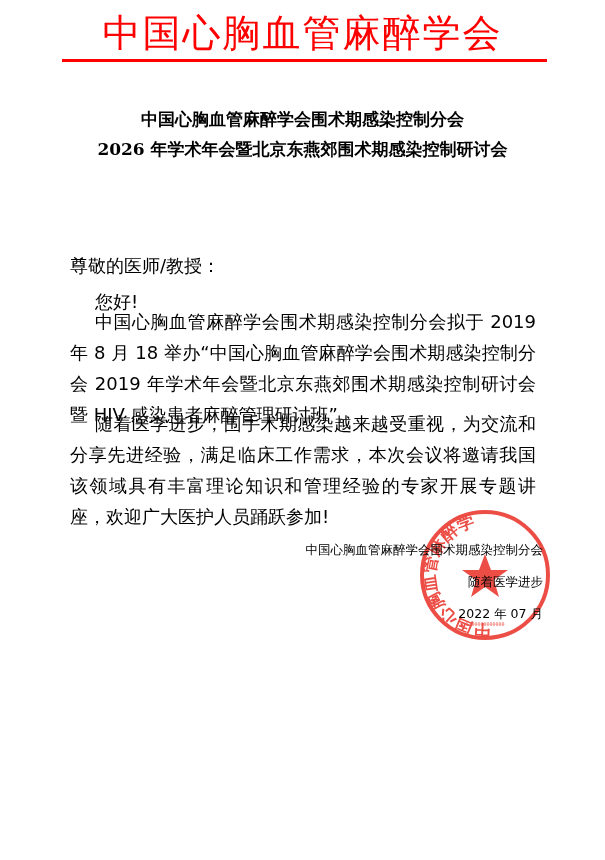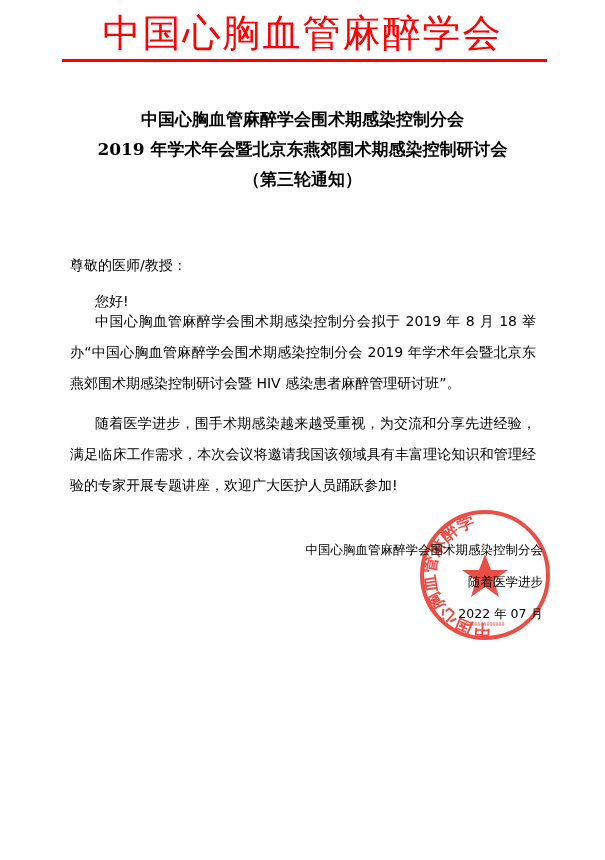--- a/index.html
+++ b/index.html
@@ -44,21 +44,21 @@
     font-family: "DejaVu Serif", serif;
     font-weight: bold;
     font-size: 17px;
     line-height: 30px;
   }
   .doc-title div { white-space: nowrap; }
   .body-text {
     position: absolute;
     left: 70px;
     width: 466px;
-    font-size: 14px;
+    font-size: 18px;
     line-height: 31px;
   }
   .salutation { top: 250px; }
   .greeting { top: 286px; text-indent: 25px; }
   .para1 { top: 306px; text-indent: 25px; text-align: justify; }
   .para2 { top: 408px; text-indent: 25px; text-align: justify; }
   .sig {
     position: absolute;
     right: 62px;
     font-size: 12.5px;
@@ -80,22 +80,21 @@
   }
 </style>
 </head>
 <body>
 
 <div class="header-title">中国心胸血管麻醉学会</div>
 <div class="header-rule"></div>
 
 <div class="doc-title">
   <div>中国心胸血管麻醉学会围术期感染控制分会</div>
-  <div>2019 年学术年会暨北京东燕郊围术期感染控制研讨会</div>
-  <div>（第三轮通知）</div>
+  <div>2026 年学术年会暨北京东燕郊围术期感染控制研讨会</div>
 </div>
 
 <div class="body-text salutation">尊敬的医师/教授：</div>
 <div class="body-text greeting">您好!</div>
 <div class="body-text para1">中国心胸血管麻醉学会围术期感染控制分会拟于 2019 年 8 月 18 举办“中国心胸血管麻醉学会围术期感染控制分会 2019 年学术年会暨北京东燕郊围术期感染控制研讨会暨 HIV 感染患者麻醉管理研讨班”。</div>
 <div class="body-text para2">随着医学进步，围手术期感染越来越受重视，为交流和分享先进经验，满足临床工作需求，本次会议将邀请我国该领域具有丰富理论知识和管理经验的专家开展专题讲座，欢迎广大医护人员踊跃参加!</div>
 
 <div class="sig sig-org">中国心胸血管麻醉学会围术期感染控制分会</div>
 <div class="sig sig-hosp">随着医学进步</div>
 <div class="sig sig-date">2022 年 07 月</div>

